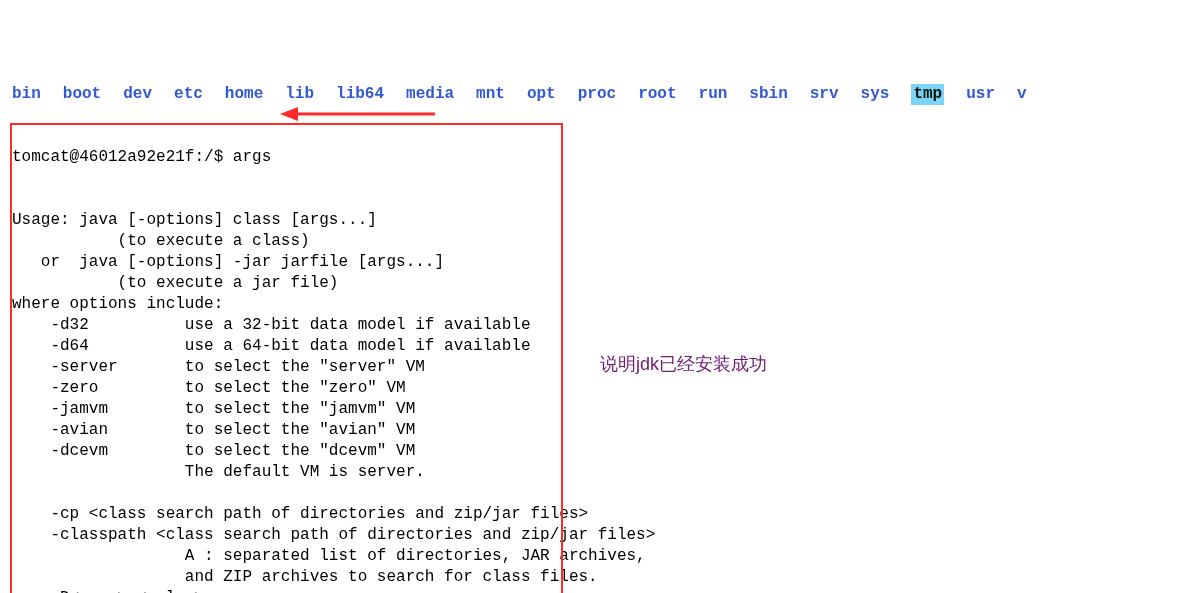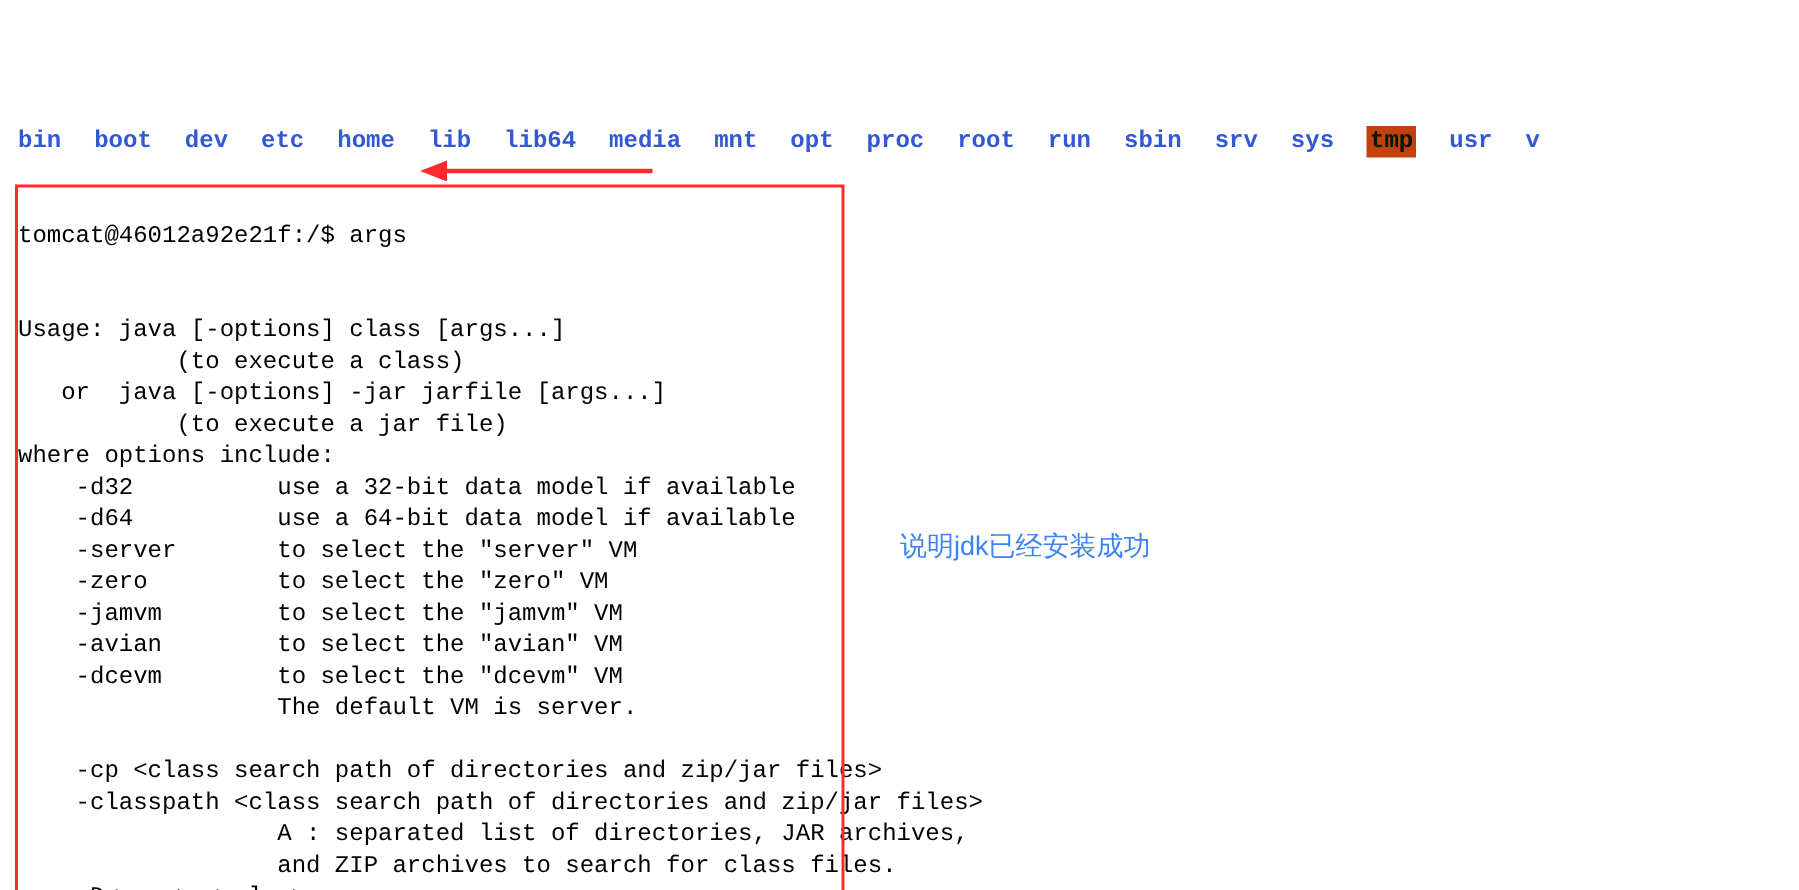--- a/index.html
+++ b/index.html
@@ -20,42 +20,42 @@
   }
   .ls-line {
     position: absolute;
     top: 0;
     left: 12px;
     color: #3258d3;
     font-weight: bold;
   }
   .ls-item { display: inline-block; margin-right: 22px; }
   .ls-tmp {
-    background: #c2410c;
+    background: #7dd3fc;
     color: #001800;
     padding: 0 2px;
   }
   .term {
     position: absolute;
     top: 21px;
     left: 12px;
   }
   .prompt-line { color: #000; }
   .box {
     position: absolute;
     border: 2px solid #ff2a2a;
     pointer-events: none;
   }
   .arrow {
     position: absolute;
     pointer-events: none;
   }
   .annotation {
     position: absolute;
-    color: #3b82f6;
+    color: #701a75;
     font-family: "Microsoft YaHei", "SimSun", sans-serif;
     font-size: 18px;
     white-space: nowrap;
   }
 </style>
 </head>
 <body>
 
 
 

